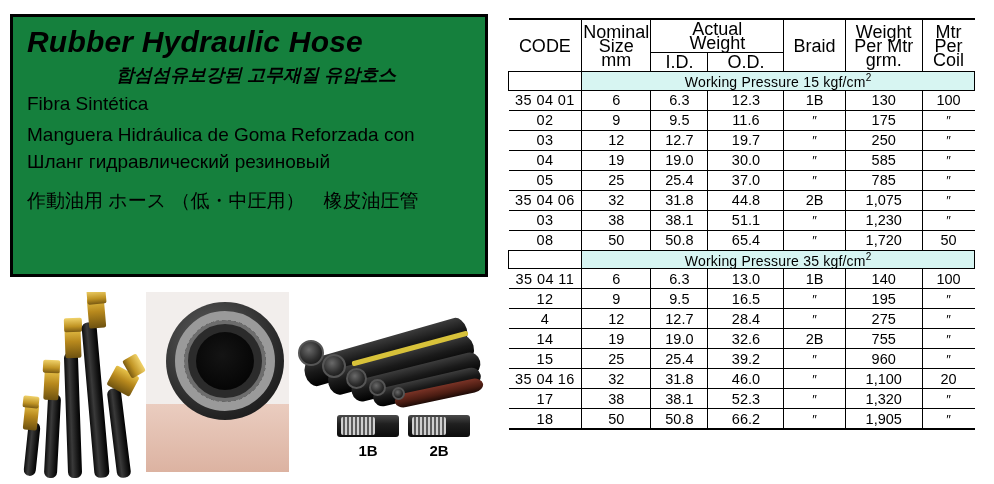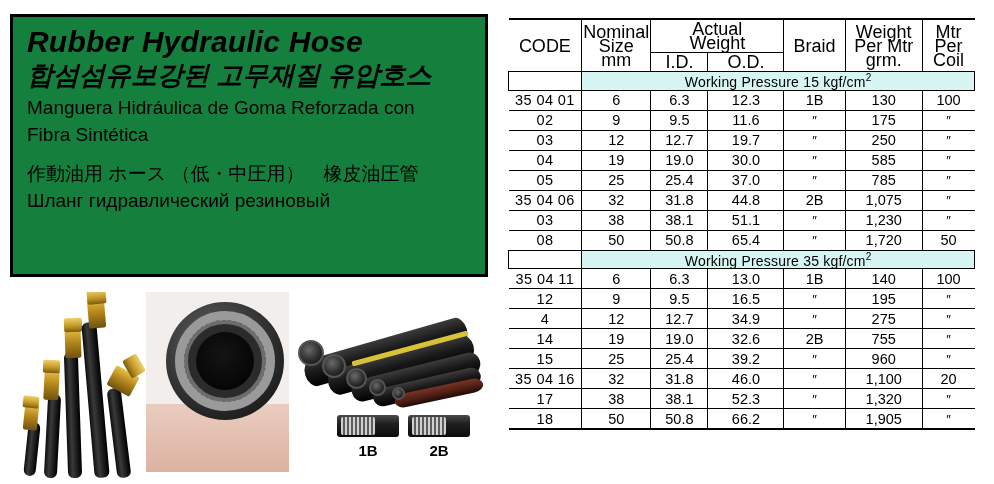--- a/index.html
+++ b/index.html
@@ -38,25 +38,26 @@
     margin-top: 2px;
   }
   #title-sub {
     font-size: 22px;
     font-weight: bold;
     font-style: italic;
     line-height: 26px;
     margin-top: 1px;
   }
   #title-ko {
-    font-size: 26px;
+    font-size: 18px;
     font-weight: bold;
     font-style: italic;
     line-height: 30px;
     margin-top: 1px;
+    text-align: center;
   }
   #title-es-1, #title-es-2 {
     font-size: 19px;
     line-height: 27px;
   }
   #title-es-1 { margin-top: 4px; }
   #title-ja {
     font-size: 19px;
     line-height: 26px;
     margin-top: 13px;
@@ -248,24 +249,24 @@
   }
   .ditto { font-size: 13px; }
   .sup { font-size: 10px; vertical-align: super; }
 </style>
 </head>
 <body>
 
 <div id="title-panel">
   <div class="t-line" id="title-main">Rubber Hydraulic Hose</div>
   <div class="t-line" id="title-ko">합섬섬유보강된 고무재질 유압호스</div>
+  <div class="t-line" id="title-es-2">Fibra Sintética</div>
   <div class="t-line" id="title-es-1">Manguera Hidráulica de Goma Reforzada con</div>
-  <div class="t-line" id="title-es-2">Fibra Sintética</div>
+  <div class="t-line" id="title-ru">Шланг гидравлический резиновый</div>
   <div class="t-line" id="title-ja">作動油用 ホース （低・中圧用）　橡皮油圧管</div>
-  <div class="t-line" id="title-ru">Шланг гидравлический резиновый</div>
 </div>
 
 <div class="photo" id="photo-assemblies">
   <div class="hose-asm" style="left:18px; top:130px; width:12px; height:54px; transform:rotate(6deg);"></div>
   <div class="fitting" style="left:16px; top:112px; width:14px; height:26px; transform:rotate(6deg);"></div>
   <div class="fitting-cap" style="left:15px; top:104px; width:16px; height:12px; transform:rotate(6deg);"></div>
 
   <div class="hose-asm" style="left:38px; top:102px; width:13px; height:84px; transform:rotate(3deg);"></div>
   <div class="fitting" style="left:36px; top:78px; width:15px; height:30px; transform:rotate(3deg);"></div>
   <div class="fitting-cap" style="left:35px; top:68px; width:17px; height:13px; transform:rotate(3deg);"></div>
@@ -445,21 +446,21 @@
         <td>9.5</td>
         <td>16.5</td>
         <td><span class="ditto">″</span></td>
         <td>195</td>
         <td class="no-right"><span class="ditto">″</span></td>
       </tr>
       <tr class="data-row">
         <td class="cell-code no-left">4</td>
         <td>12</td>
         <td>12.7</td>
-        <td>34.9</td>
+        <td>28.4</td>
         <td><span class="ditto">″</span></td>
         <td>275</td>
         <td class="no-right"><span class="ditto">″</span></td>
       </tr>
       <tr class="data-row">
         <td class="cell-code no-left">14</td>
         <td>19</td>
         <td>19.0</td>
         <td>32.6</td>
         <td>2B</td>

